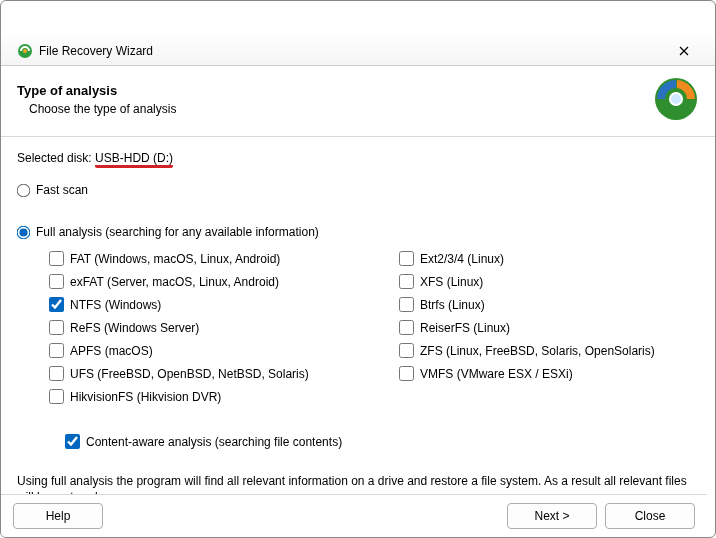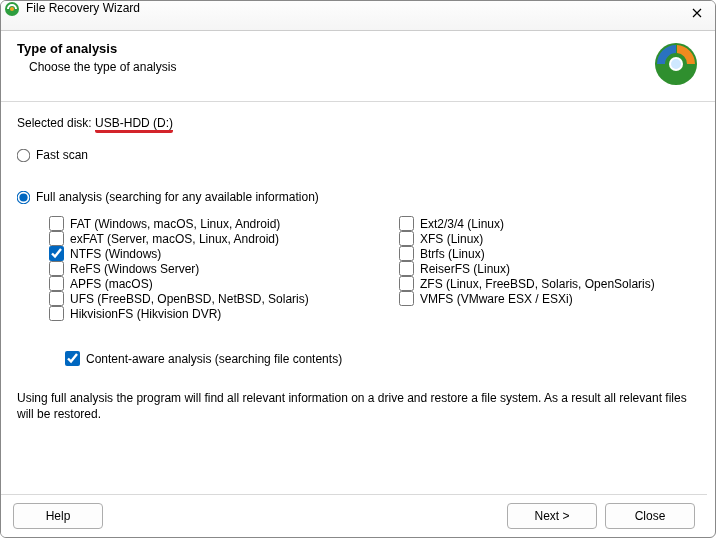--- a/index.html
+++ b/index.html
@@ -1,32 +1,32 @@
 <!DOCTYPE html>
 <html><head>
 <meta charset="utf-8">
 <style>
   * { box-sizing: border-box; margin: 0; padding: 0; font-family: "Segoe UI", Tahoma, sans-serif; }
   body { width: 716px; height: 538px; background: #fff; border: 1px solid #888; border-radius: 6px; overflow: hidden; position: relative; font-size: 12px; color: #000; }
-  .titlebar { display: flex; height: 30px; padding: 0 3px; border-bottom: 1px solid #ccc; background: linear-gradient(#fdfdfd,#f5f5f5); }
+  .titlebar { display: flex; align-items: center; height: 30px; padding: 0 16px; border-bottom: 1px solid #ccc; background: linear-gradient(#fdfdfd,#f5f5f5); margin-top: 35px; }
   .titlebar-icon { width: 16px; height: 16px; margin-right: 6px; }
   .titlebar-title { flex: 1; font-size: 12px; }
   .close-btn { width: 30px; height: 24px; display: flex; align-items: center; justify-content: center; border-radius: 4px; cursor: pointer; }
-  .header { padding: 10px 16px 14px 16px; border-bottom: 1px solid #d9d9d9; display: flex; align-items: flex-start; }
+  .header { padding: 10px 16px 14px 16px; border-bottom: 1px solid #d9d9d9; display: flex; align-items: center; }
   .header-left { flex: 1; }
   .header-title { font-weight: bold; font-size: 13px; margin-bottom: 4px; }
   .header-sub { padding-left: 12px; font-size: 12px; }
   .header-icon { width: 46px; height: 46px; }
   .body-area { padding: 14px 16px 4px 16px; }
   .selected-disk { margin-bottom: 18px; }
   .disk-name { display: inline-block; position: relative; }
   .disk-name::after { content:""; position:absolute; left:0; right:0; bottom:-3px; height:3px; border-bottom: 3px solid #d3232a; border-radius: 2px; }
   .radio-row { display: flex; align-items: center; margin-bottom: 6px; }
   .radio-row input[type=radio] { margin-right: 6px; accent-color:#0067c0; transform: scale(1.05);}
-  .fa-options { margin-top: 12px; margin-left: 32px; display: grid; grid-template-columns: 350px 1fr; }
+  .fa-options { margin-top: 12px; margin-left: 32px; display: grid; grid-template-columns: 350px 1fr; row-gap: 8px; }
   .chk-row { display: flex; align-items: center; gap: 6px; }
   .chk-row input[type=checkbox]{width:15px;height:15px;accent-color:#0067c0;}
   .content-aware { margin-top: 30px; margin-left: 48px; }
   .description { margin-top: 24px; line-height: 1.35; color:#000; }
   .button-bar { position: absolute; left: 0; right: 8px; bottom: 0; border-top: 1px solid #d9d9d9; padding: 8px 12px; display: flex; align-items: center; justify-content: space-between; background:#fff;}
   .btn { min-width: 90px; height: 26px; border: 1px solid #adadad; background: #fdfdfd; border-radius: 4px; font-size: 12px; cursor: pointer; }
   .right-btns { display:flex; gap:8px; }
 </style>
 </head>
 <body>

